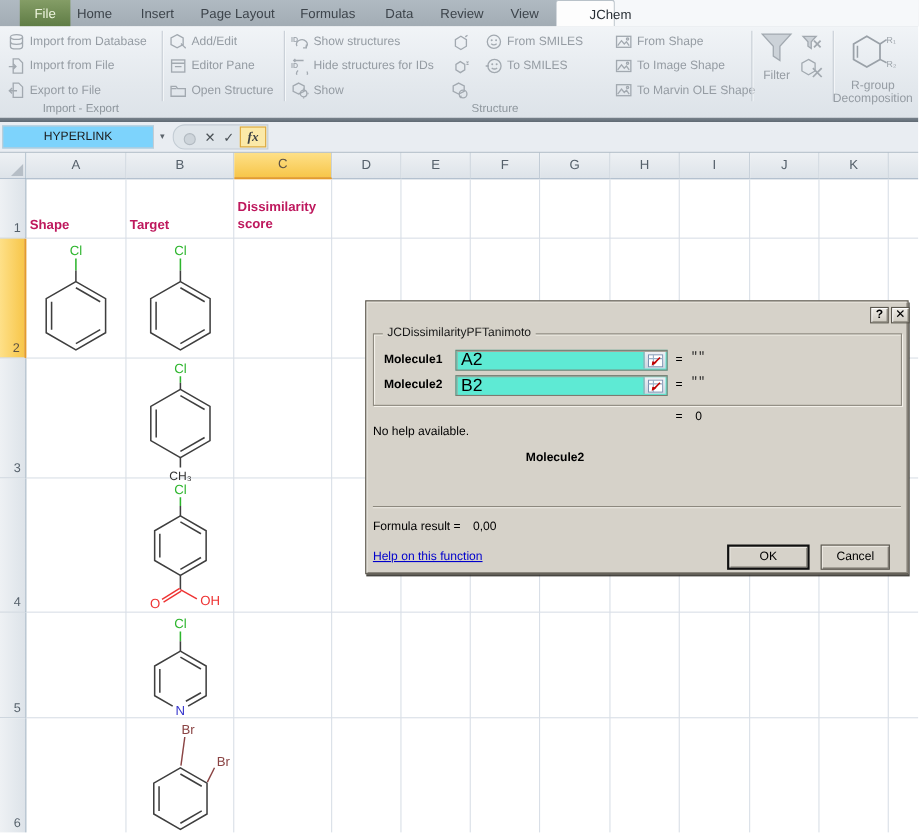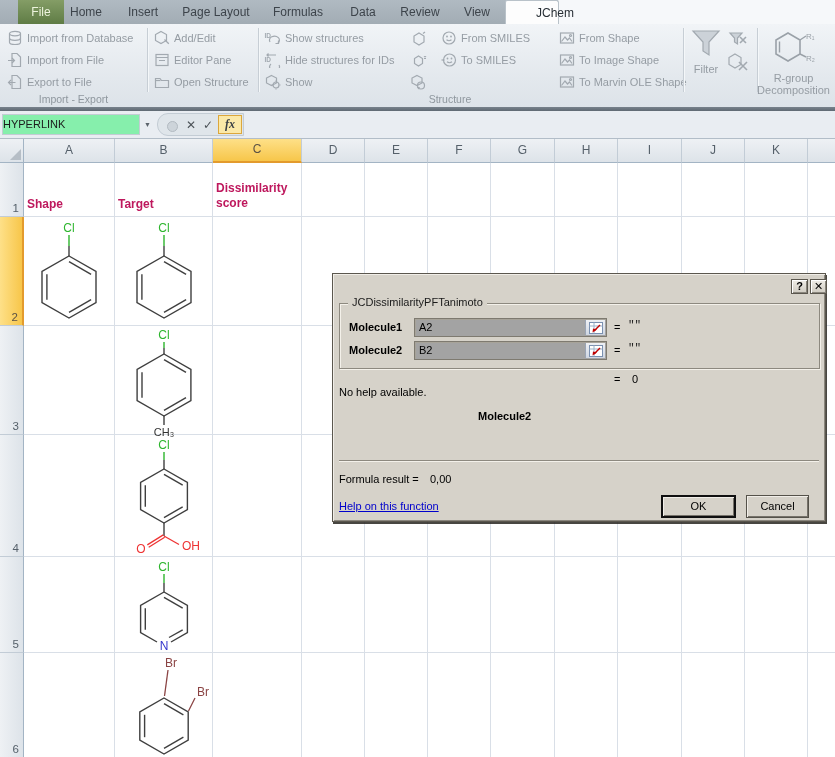--- a/index.html
+++ b/index.html
@@ -20,22 +20,22 @@
   .rsep{top:28px;height:64px;width:1px;background:#c7ced5;box-shadow:1px 0 0 #f4f7f9;}
   .rgl{top:93px;height:13px;font-size:10.5px;color:#8f979e;text-align:center;white-space:nowrap;}
   .rbtn{height:18px;display:flex;align-items:center;gap:4px;color:#959ca3;font-size:11px;white-space:nowrap;}
   .ric{width:17px;height:17px;display:inline-flex;align-items:center;justify-content:center;flex:0 0 17px;}
   .ric svg{stroke:#a2a9b0;fill:none;stroke-width:1.2;}
   .bigbtn{display:flex;flex-direction:column;align-items:center;color:#959ca3;}
   .wraplbl{text-align:center;color:#959ca3;font-size:11px;line-height:12px;}
 
   
   .fbar{left:0;top:111px;width:835px;height:28px;background:#e9edf2;border-bottom:1px solid #b2bdc8;box-sizing:border-box;}
-  .namebox{left:2px;top:114px;width:138px;height:21px;background:#86efac;border:1px solid #c3ccd4;box-sizing:border-box;
-           text-align:left;line-height:19px;font-size:11px;color:#1c1c1c;}
+  .namebox{left:2px;top:114px;width:138px;height:21px;background:#7dd3fc;border:1px solid #c3ccd4;box-sizing:border-box;
+           text-align:center;line-height:19px;font-size:11px;color:#1c1c1c;}
   .nbdrop{left:140px;top:114px;width:15px;height:21px;text-align:center;line-height:21px;font-size:7px;color:#5c646c;}
   .fpill{left:157px;top:113px;width:87px;height:23px;background:#dfe5ea;border:1px solid #c3ccd4;border-radius:11px 0 0 11px;box-sizing:border-box;}
   .fbtn{top:3px;width:16px;height:16px;text-align:center;line-height:16px;font-size:12px;color:#4b5257;font-weight:bold;}
   .fxbox{left:60px;top:1px;width:24px;height:19px;background:#fbe9a8;border:1px solid #dca73c;box-sizing:border-box;
          text-align:center;line-height:17px;font-style:italic;font-family:"Liberation Serif","DejaVu Serif",serif;
          font-weight:bold;font-size:12px;color:#3c4146;}
   .farea{left:244px;top:113px;width:591px;height:23px;background:#fff;border-left:1px solid #c3ccd4;box-sizing:border-box;
          line-height:23px;font-weight:bold;font-size:12px;padding-left:7px;color:#000;white-space:nowrap;}
 
   
@@ -63,22 +63,22 @@
   
   .dlg{left:332px;top:273px;width:494px;height:249px;background:#d6d2c9;border:1px solid #5b574e;box-sizing:border-box;z-index:20;
        box-shadow:inset 1px 1px 0 #f1eee8,inset -1px -1px 0 #8a867d,1px 2px 0 rgba(40,38,32,.85);font-size:11px;color:#000;}
   .dtitle{left:3px;top:3px;width:487px;height:19px;background:linear-gradient(90deg,#16328c,#2c4fa5 45%,#9db9e6);
           color:#fff;font-weight:bold;font-size:12px;line-height:19px;padding-left:6px;box-sizing:border-box;}
   .dbtn{top:5px;width:17px;height:15px;background:linear-gradient(#f0ede7,#cfcbc1);border:1px solid #5b574e;box-sizing:border-box;
         box-shadow:inset 1px 1px 0 #fff,inset -1px -1px 0 #8a867d;text-align:center;line-height:13px;font-weight:bold;font-size:11px;color:#000;}
   .dgroup{left:6px;top:29px;width:479px;height:64px;border:1px solid #8d897f;box-shadow:1px 1px 0 #f4f1ea,inset 1px 1px 0 #f4f1ea;}
   .dglabel{left:8px;top:-8px;background:#d6d2c9;padding:0 4px;font-size:11px;color:#1a1a1a;white-space:nowrap;}
   .dflabel{font-weight:bold;font-size:11px;color:#000;}
-  .dinput{background:#a3a3a3;border:1px solid #7e7a70;box-shadow:inset 1px 1px 0 #a7a399;box-sizing:border-box;
-          width:193px;height:19px;font-size:11px;line-height:17px;padding-left:4px;color:#000;}
+  .dinput{background:#5eead4;border:1px solid #7e7a70;box-shadow:inset 1px 1px 0 #a7a399;box-sizing:border-box;
+          width:193px;height:19px;font-size:16px;line-height:17px;padding-left:4px;color:#000;}
   .dpicker{position:absolute;right:1px;top:1px;width:19px;height:15px;background:linear-gradient(#eef0f4,#cfd6e2);
            border-left:1px solid #9aa4b4;display:flex;align-items:center;justify-content:center;}
   .deq{font-size:11px;color:#000;}
   .dres{font-family:"Liberation Mono","DejaVu Sans Mono",monospace;font-size:11px;color:#222;}
   .ddiv{left:6px;top:186px;width:480px;height:1px;background:#8d897f;box-shadow:0 1px 0 #f4f1ea;}
   .dlink{color:#0000cc;text-decoration:underline;font-size:11px;}
   .dok{left:328px;top:221px;width:75px;height:23px;background:#d6d2c9;border:2px solid #101010;box-sizing:border-box;
        box-shadow:inset 1px 1px 0 #f1eee8,inset -1px -1px 0 #76726a;text-align:center;line-height:19px;font-size:11px;}
   .dcancel{left:413px;top:221px;width:63px;height:23px;background:#d6d2c9;border:1px solid #55524a;box-sizing:border-box;
        box-shadow:inset 1px 1px 0 #f1eee8,inset -1px -1px 0 #76726a;text-align:center;line-height:21px;font-size:11px;}

